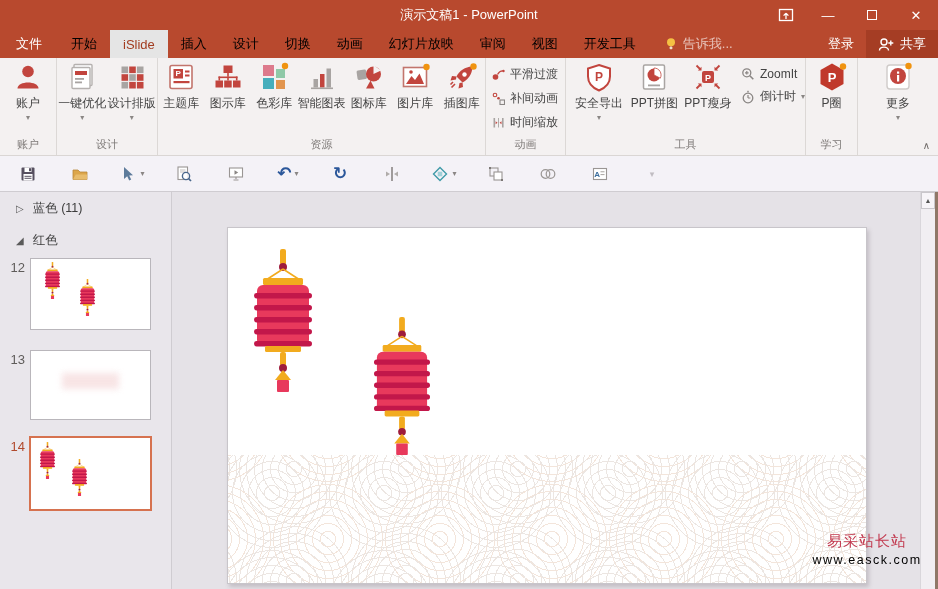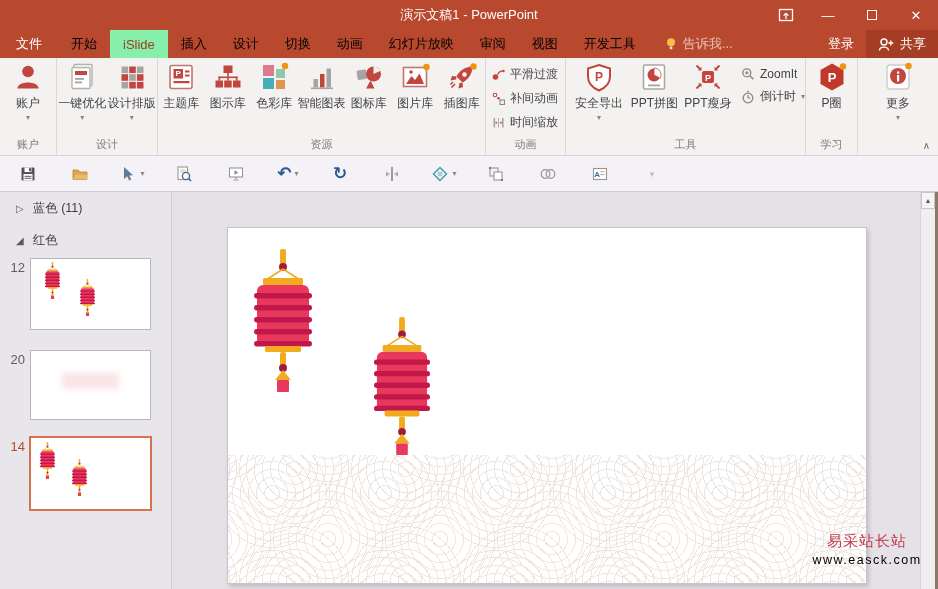--- a/index.html
+++ b/index.html
@@ -25,21 +25,21 @@
        text-align:center;color:#fff;font-size:13px;}
   .wcontrols{position:absolute;right:0;top:0;height:30px;display:flex;align-items:stretch;}
   .wbtn{width:44px;display:flex;align-items:center;justify-content:center;color:#fff;
        font-size:13px;cursor:default;}
   .wbtn.rdo{width:40px;}
   .maxbox{width:10px;height:10px;border:1.4px solid #fff;display:inline-block;}
   
   .tabrow{height:28px;background:var(--titlebar-red);display:flex;align-items:stretch;font-size:13px;}
   .tab{display:flex;align-items:center;padding:0 13px;color:#000000;}
   .tab.file{padding:0 16px;color:#fff;}
-  .tab.active{background:#86efac;color:var(--tab-active-text);}
+  .tab.active{background:#e5e5e5;color:var(--tab-active-text);}
   .tellme{display:flex;align-items:center;gap:6px;margin-left:16px;color:rgba(255,255,255,.66);}
   .tabspacer{flex:1;}
   .login{display:flex;align-items:center;padding:0 12px;color:#fff;}
   .share{display:flex;align-items:center;gap:6px;padding:0 12px;background:#a53d24;color:#fff;}
   
   .ribbon{height:97px;background:var(--ribbon-bg);position:relative;}
   .rgroup{position:absolute;top:0;height:97px;border-right:1px solid #dcd8d6;}
   .glabel{position:absolute;bottom:3px;left:0;right:0;text-align:center;font-size:11px;color:#7e7a78;}
   .bigrow{display:flex;justify-content:space-evenly;align-items:flex-start;height:79px;padding-top:3px;}
   .big{display:flex;flex-direction:column;align-items:center;width:48px;}
@@ -526,21 +526,21 @@
       <span class="snum" style="top:68px">12</span>
       <div class="thumb" style="top:66px;height:72px">
         <svg class="mini" style="left:14px;top:3px" width="15" height="37" viewBox="0 0 58 143">
             <use href="#lantern-shape"></use>
           </svg>
         <svg class="mini" style="left:49px;top:20px" width="15" height="37" viewBox="0 0 58 143">
             <use href="#lantern-shape"></use>
           </svg>
       </div>
 
-      <span class="snum" style="top:160px">20</span>
+      <span class="snum" style="top:160px">13</span>
       <div class="thumb" style="top:158px;height:70px">
         <div class="ghost"></div>
       </div>
 
       <span class="snum sel" style="top:247px">14</span>
       <div class="thumb sel" style="top:244px;height:75px">
         <svg class="mini" style="left:9px;top:4px" width="15" height="37" viewBox="0 0 58 143">
             <use href="#lantern-shape"></use>
           </svg>
         <svg class="mini" style="left:41px;top:21px" width="15" height="37" viewBox="0 0 58 143">

